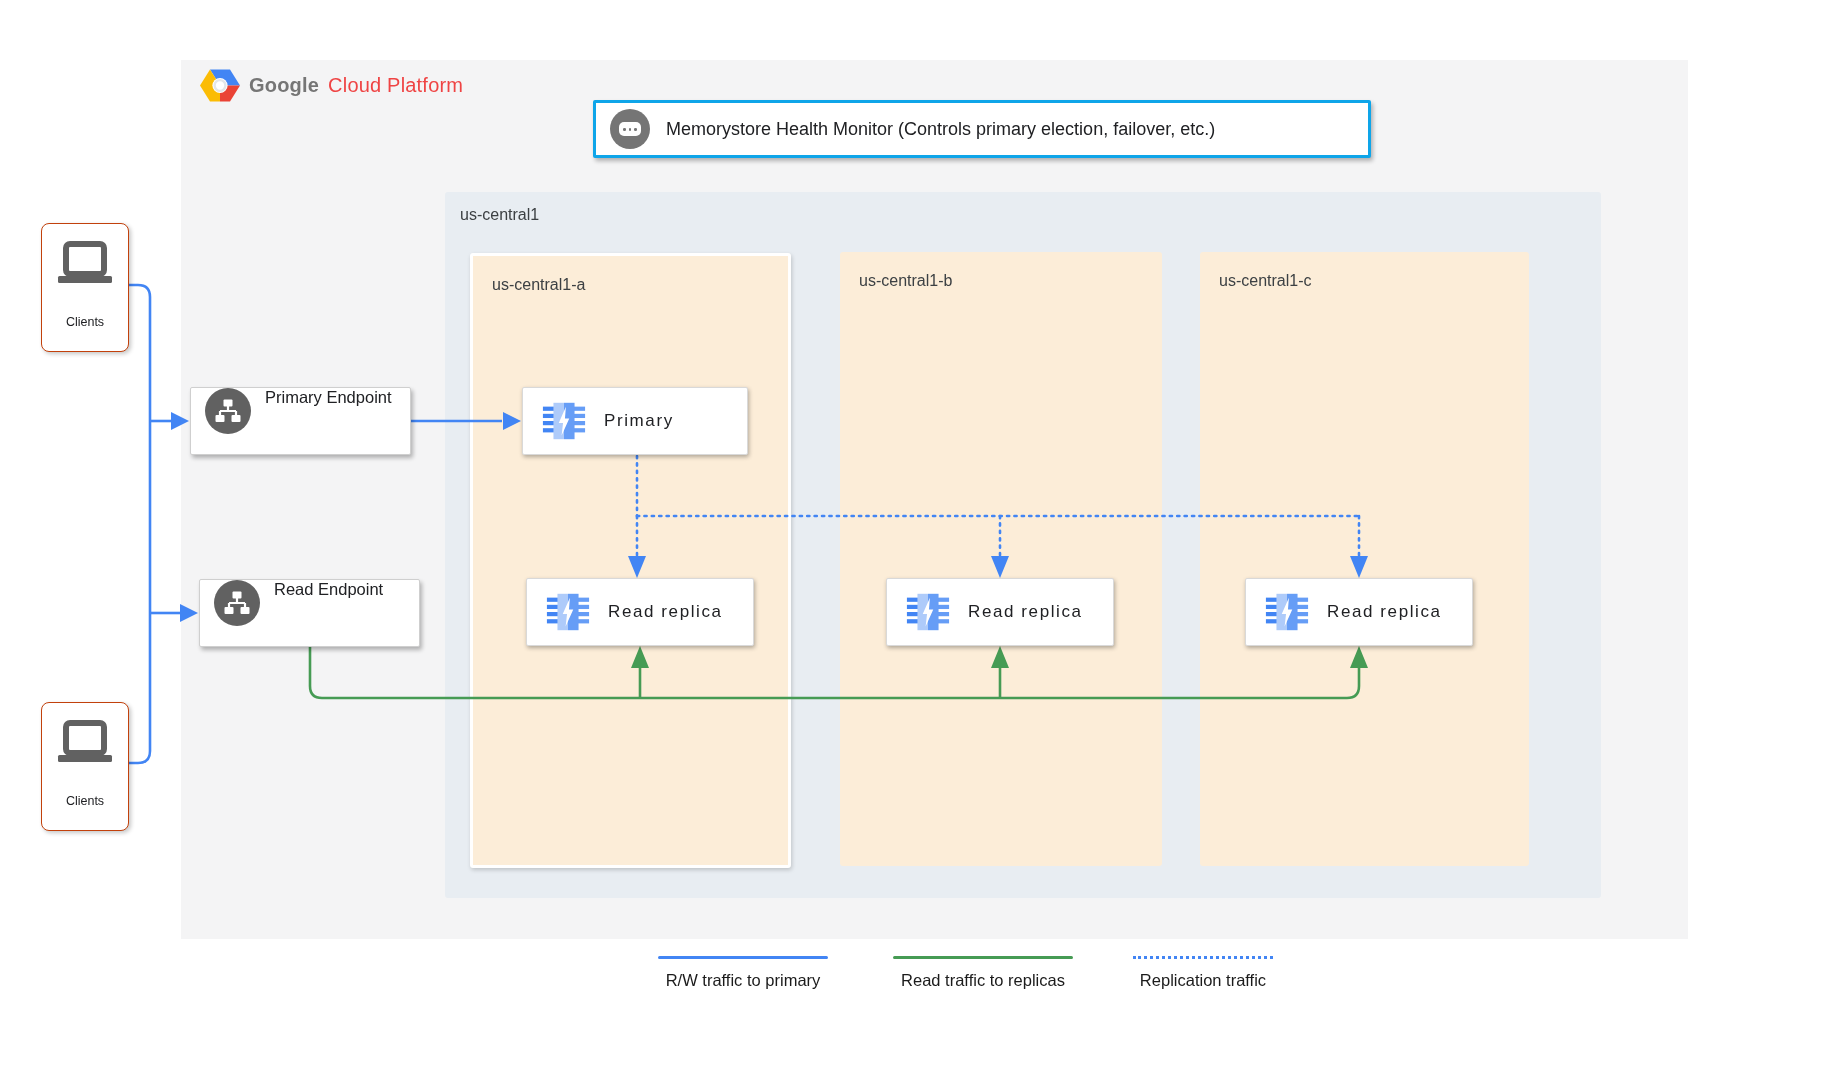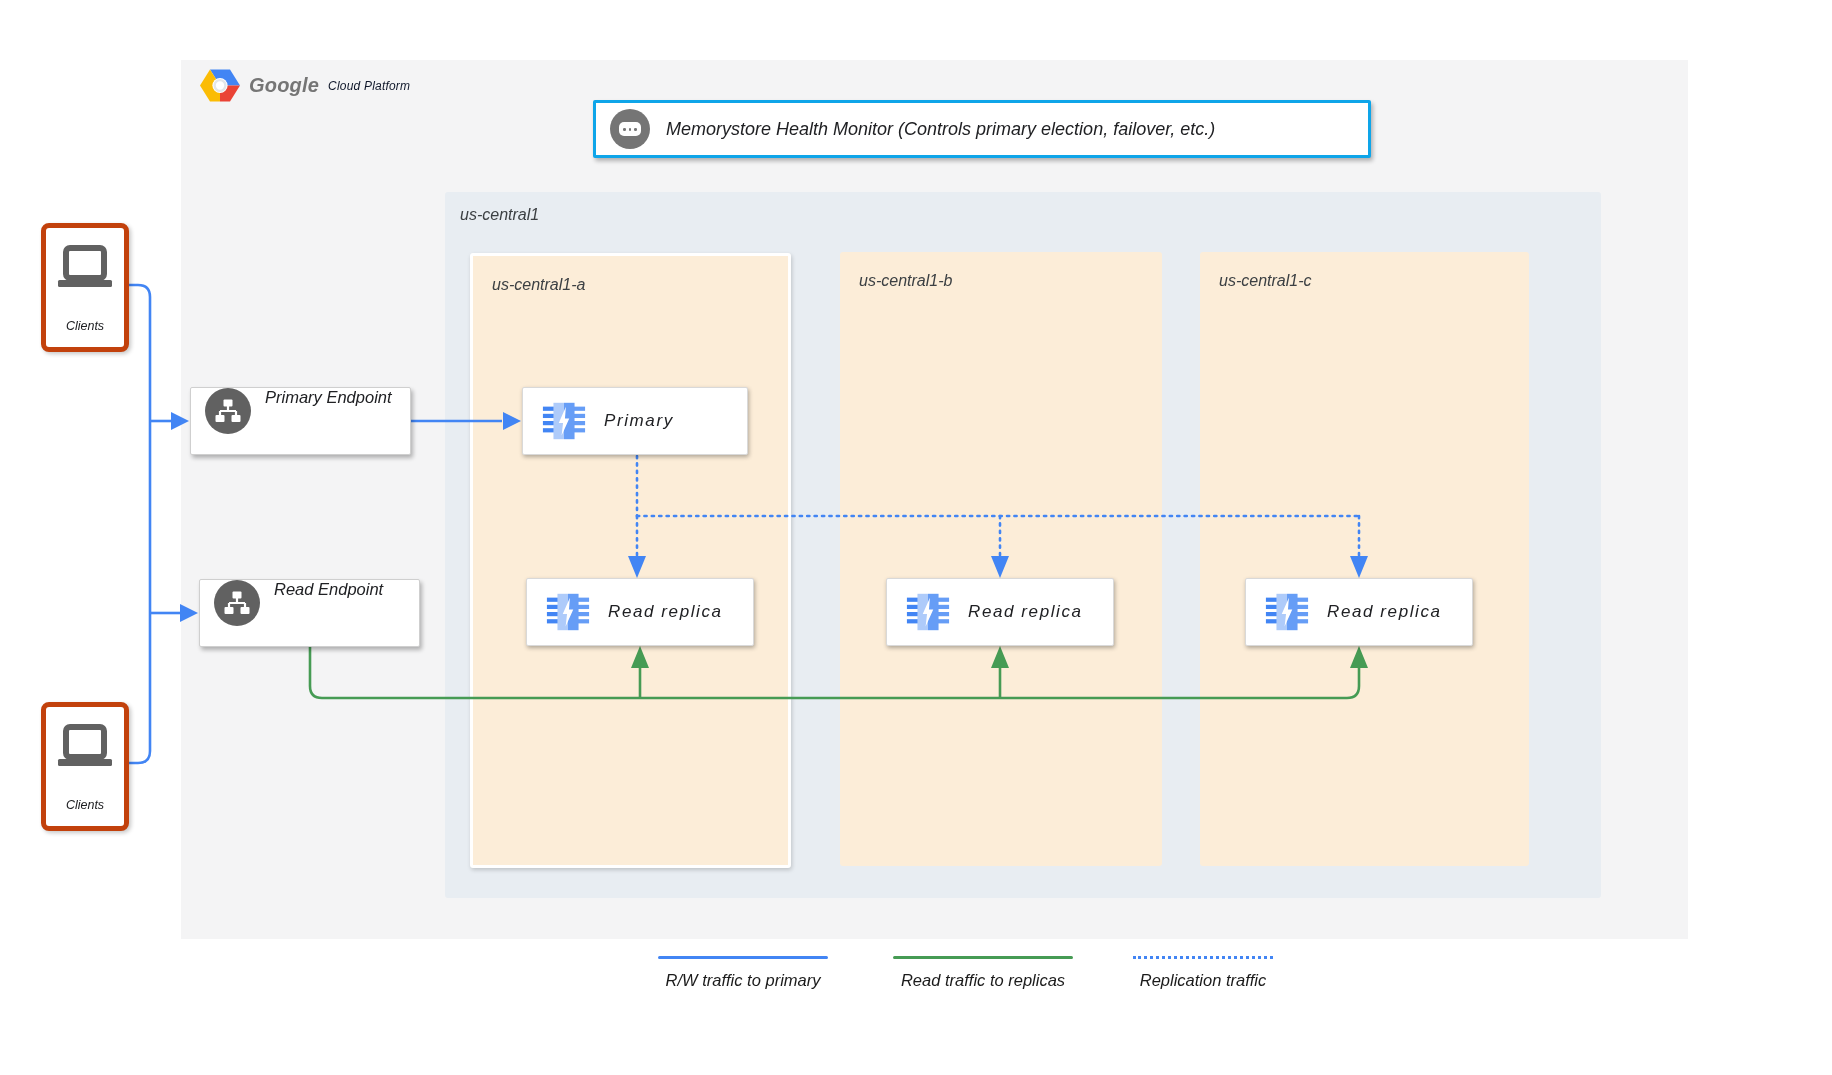--- a/index.html
+++ b/index.html
@@ -1,24 +1,24 @@
 <!DOCTYPE html>
 <html><head>
 <meta charset="utf-8">
 <style>
   html,body{margin:0;padding:0;background:#ffffff;font-family:"Liberation Sans",sans-serif;}
-  #stage{position:relative;width:1832px;height:1075px;background:#ffffff;overflow:hidden;font-style:italic;}
+  #stage{position:relative;width:1832px;height:1075px;background:#ffffff;overflow:hidden;}
 
   
   .gcp-panel{position:absolute;left:181px;top:60px;width:1507px;height:879px;background:#f4f4f5;}
 
   
   .brand{position:absolute;left:200px;top:68px;display:flex;align-items:center;gap:9px;}
   .brand .g{font-size:20px;font-weight:700;color:#757575;letter-spacing:.2px;}
-  .brand .cp{font-size:12px;font-weight:400;color:#0f172a;letter-spacing:.2px;}
+  .brand .cp{font-size:20px;font-weight:400;color:#ef4444;letter-spacing:.2px;}
 
   
   .monitor{position:absolute;left:585px;top:100px;width:778px;height:58px;background:#ffffff;
     border:3px solid #0ea5e9;border-radius:2px;box-shadow:2px 3px 4px rgba(0,0,0,.28);
     display:flex;align-items:center;gap:16px;padding-left:14px;box-sizing:border-box;margin-left:8px;}
   .monitor-text{font-size:18px;color:#202124;}
   .mon-icon{width:40px;height:40px;border-radius:50%;background:#757575;position:relative;flex:0 0 auto;}
   .mon-icon .slab{position:absolute;left:9px;top:13px;width:22px;height:14px;background:#ffffff;border-radius:5px;}
   .mon-icon .dots{position:absolute;left:13px;top:19px;width:14px;height:2.6px;display:flex;justify-content:space-between;}
   .mon-icon .dots i{width:2.6px;height:2.6px;border-radius:50%;background:#757575;}
@@ -46,21 +46,21 @@
   
   .endpoint{position:absolute;background:#ffffff;border:1px solid #cfcfcf;border-radius:2px;
     box-shadow:2px 3px 4px rgba(0,0,0,.28);display:flex;align-items:flex-start;gap:14px;
     padding-left:14px;box-sizing:border-box;}
   .endpoint-label{font-size:16.5px;color:#202124;}
   .ep-primary{left:190px;top:387px;width:221px;height:68px;}
   .ep-read{left:199px;top:579px;width:221px;height:68px;}
   .ep-icon{width:46px;height:46px;flex:0 0 auto;}
 
   
-  .client{position:absolute;width:88px;height:129px;background:#ffffff;border:5px solid #c2410c;
+  .client{position:absolute;width:88px;height:129px;background:#ffffff;border:1px solid #c2410c;
     border-radius:8px;box-shadow:2px 2px 4px rgba(0,0,0,.22);display:flex;flex-direction:column;
     align-items:center;box-sizing:border-box;}
   .client-top{left:41px;top:223px;}
   .client-bottom{left:41px;top:702px;}
   .client-label{font-size:12.5px;color:#202124;margin-top:28px;}
   .laptop{margin-top:17px;}
 
   
   #wires{position:absolute;left:0;top:0;width:1832px;height:1075px;pointer-events:none;}
 

